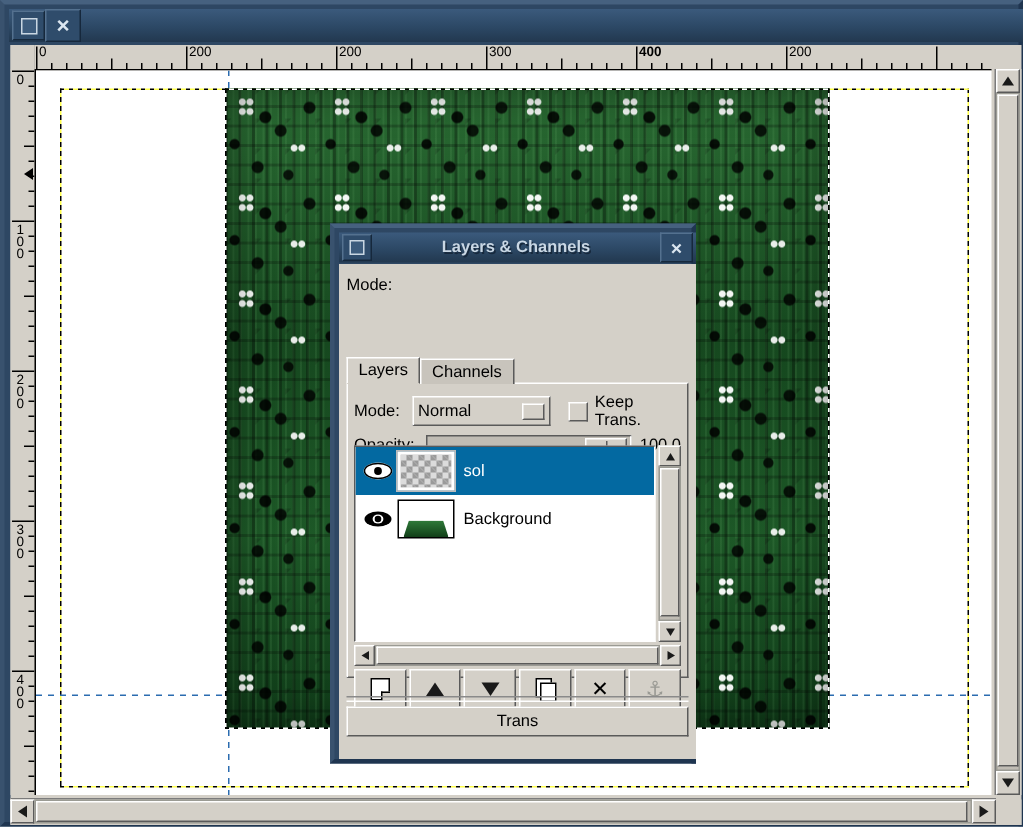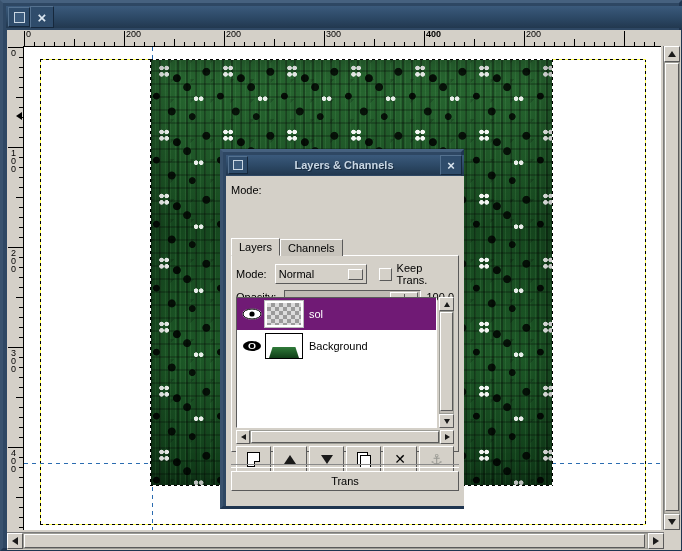--- a/index.html
+++ b/index.html
@@ -250,21 +250,21 @@
     content:"";position:absolute;left:13px;top:1px;width:1px;height:6px;background:#5a5a5a;
   }
 
   .layerlist{
     position:absolute;left:4px;top:41px;width:201px;height:131px;
     background:#fff;overflow:hidden;box-sizing:border-box;
     border-top:1px solid #5a5a5a;border-left:1px solid #5a5a5a;
     border-right:1px solid #fff;border-bottom:1px solid #fff;
   }
   .lrow{display:flex;align-items:center;height:32px;padding:0 2px;box-sizing:border-box;}
-  .lrow.sel{background:#701a75;color:#fff;}
+  .lrow.sel{background:#0369a1;color:#fff;}
   .eye{width:26px;display:flex;align-items:center;justify-content:center;}
   .thumb-sq{
     width:38px;height:26px;box-sizing:border-box;border:1px solid #000;background:#fff;
     margin-right:6px;overflow:hidden;position:relative;
   }
   .thumb-alpha{
     background-image:
       linear-gradient(45deg,#9a9a9a 25%,transparent 25% 75%,#9a9a9a 75%),
       linear-gradient(45deg,#9a9a9a 25%,transparent 25% 75%,#9a9a9a 75%);
     background-size:8px 8px;background-position:0 0,4px 4px;background-color:#dcdcdc;

